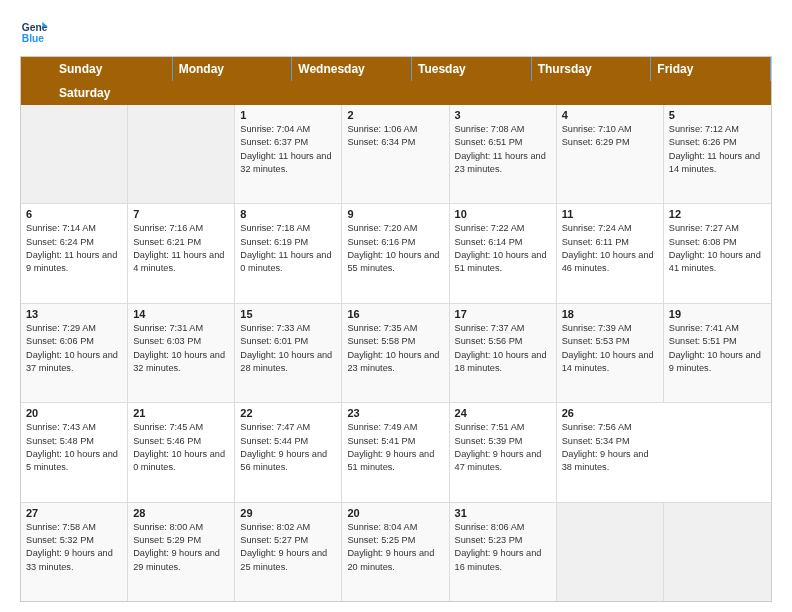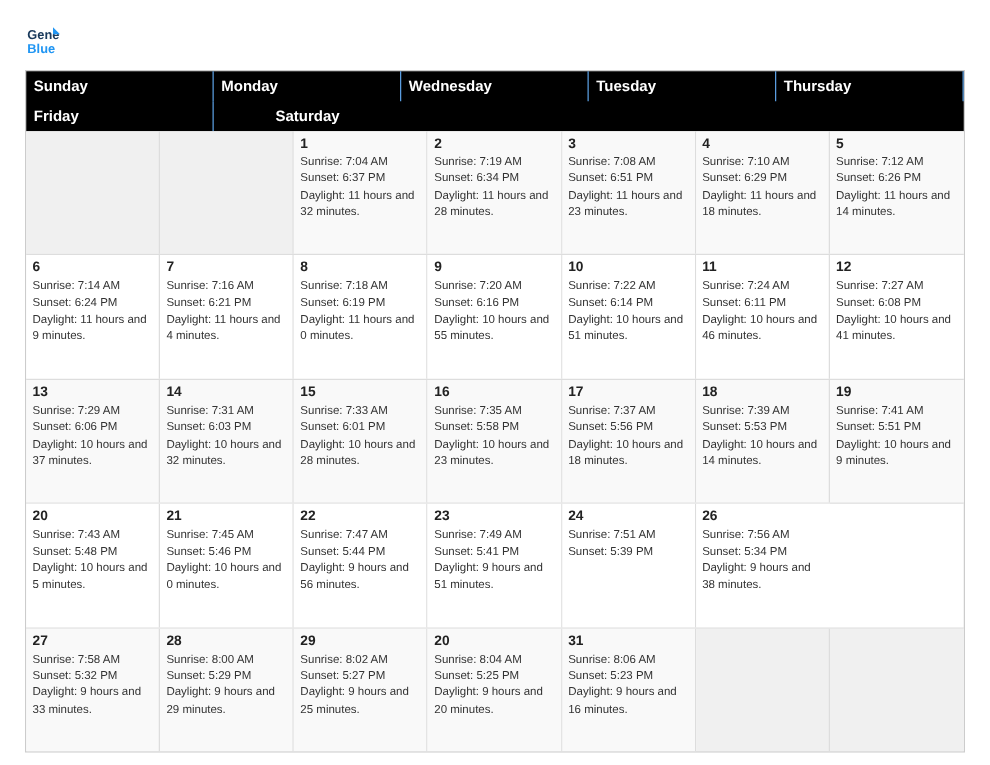--- a/index.html
+++ b/index.html
@@ -47,32 +47,33 @@
       color: #444;
     }
     .calendar {
       flex: 1;
       display: flex;
       flex-direction: column;
       border: 1px solid #ccc;
     }
     .cal-header {
       display: grid;
-      grid-template-columns: repeat(5, 1fr);
-      background: #000000;
+      grid-template-columns: repeat(6, 1fr);
+      background: #a16207;
+      padding-left: 32px;
     }
     .cal-header-cell {
       color: #fff;
       font-size: 12px;
       font-weight: bold;
       padding: 5px 6px;
       text-align: left;
       border-right: 1px solid #5a9de0;
     }
-    .cal-header-cell:last-child { border-right: none; text-align: center; }
+    .cal-header-cell:last-child { border-right: none; }
     .cal-body {
       flex: 1;
       display: flex;
       flex-direction: column;
     }
     .cal-row {
       display: grid;
       grid-template-columns: repeat(7, 1fr);
       flex: 1;
       border-top: 1px solid #ddd;
@@ -134,35 +135,33 @@
           <div class="cal-cell empty shaded"></div>
           <div class="cal-cell empty shaded"></div>
           <div class="cal-cell">
             <div class="day-num">1</div>
             <div class="cell-line">Sunrise: 7:04 AM</div>
             <div class="cell-line">Sunset: 6:37 PM</div>
             <div class="cell-line">Daylight: 11 hours and 32 minutes.</div>
           </div>
           <div class="cal-cell">
             <div class="day-num">2</div>
-            <div class="cell-line">Sunrise: 7:19 AM</div>
+            <div class="cell-line">Sunrise: 1:06 AM</div>
             <div class="cell-line">Sunset: 6:34 PM</div>
-            <div class="cell-line">Daylight: 11 hours and 28 minutes.</div>
           </div>
           <div class="cal-cell">
             <div class="day-num">3</div>
             <div class="cell-line">Sunrise: 7:08 AM</div>
             <div class="cell-line">Sunset: 6:51 PM</div>
             <div class="cell-line">Daylight: 11 hours and 23 minutes.</div>
           </div>
           <div class="cal-cell">
             <div class="day-num">4</div>
             <div class="cell-line">Sunrise: 7:10 AM</div>
             <div class="cell-line">Sunset: 6:29 PM</div>
-            <div class="cell-line">Daylight: 11 hours and 18 minutes.</div>
           </div>
           <div class="cal-cell">
             <div class="day-num">5</div>
             <div class="cell-line">Sunrise: 7:12 AM</div>
             <div class="cell-line">Sunset: 6:26 PM</div>
             <div class="cell-line">Daylight: 11 hours and 14 minutes.</div>
           </div>
         </div>
         <div class="cal-row">
           <div class="cal-cell shaded">
@@ -274,20 +273,21 @@
           <div class="cal-cell shaded">
             <div class="day-num">23</div>
             <div class="cell-line">Sunrise: 7:49 AM</div>
             <div class="cell-line">Sunset: 5:41 PM</div>
             <div class="cell-line">Daylight: 9 hours and 51 minutes.</div>
           </div>
           <div class="cal-cell shaded">
             <div class="day-num">24</div>
             <div class="cell-line">Sunrise: 7:51 AM</div>
             <div class="cell-line">Sunset: 5:39 PM</div>
+            <div class="cell-line">Daylight: 9 hours and 47 minutes.</div>
           </div>
           <div class="cal-cell shaded">
             <div class="day-num">26</div>
             <div class="cell-line">Sunrise: 7:56 AM</div>
             <div class="cell-line">Sunset: 5:34 PM</div>
             <div class="cell-line">Daylight: 9 hours and 38 minutes.</div>
           </div>
         </div>
         <div class="cal-row">
           <div class="cal-cell">

